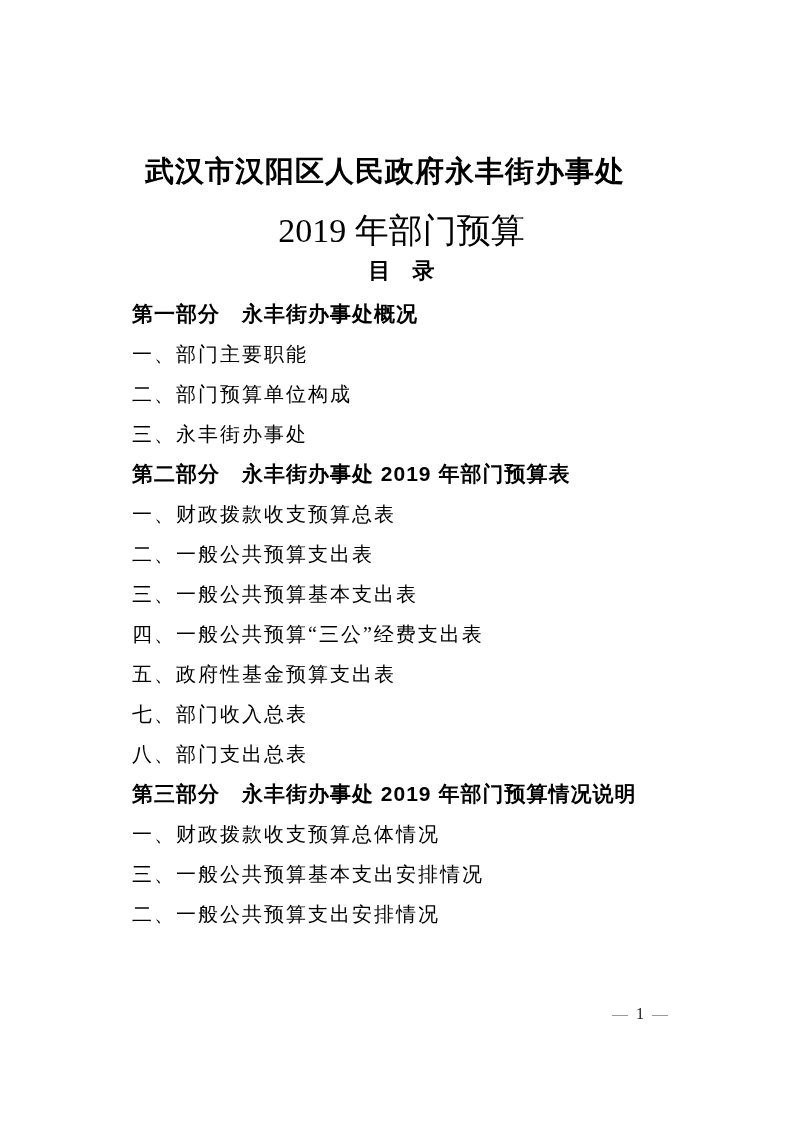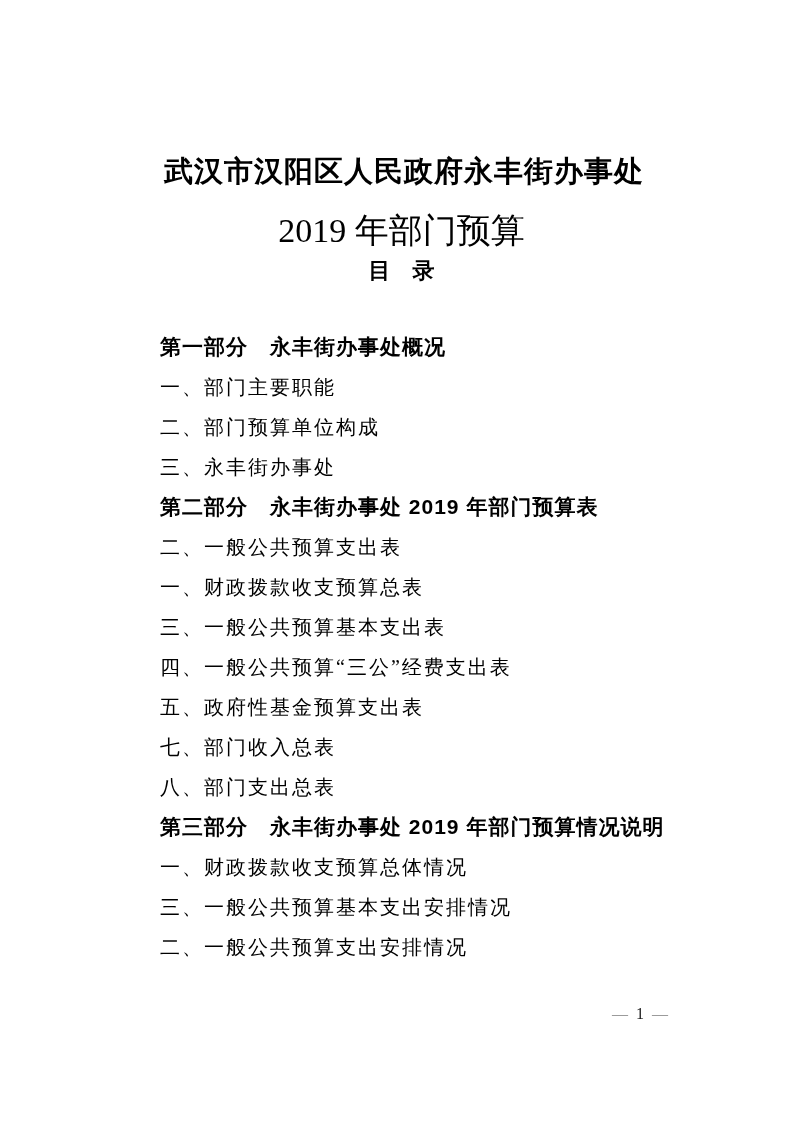--- a/index.html
+++ b/index.html
@@ -12,24 +12,24 @@
     width: 793px;
     height: 1122px;
     background: #ffffff;
     color: #000000;
     overflow: hidden;
     font-family: "Liberation Serif", "DejaVu Serif", serif;
   }
   .doc-title {
     position: absolute;
     top: 151px;
-    left: 131px;
+    left: 145px;
     width: 513px;
     line-height: 40px;
-    text-align: right;
+    text-align: left;
     font-size: 29px;
     font-weight: 600;
     letter-spacing: 1px;
     font-family: "Liberation Serif", "DejaVu Serif", serif;
     white-space: nowrap;
   }
   .doc-subtitle {
     position: absolute;
     top: 211px;
     left: 145px;
@@ -49,23 +49,22 @@
     line-height: 34px;
     text-align: center;
     font-size: 22px;
     font-weight: 700;
     font-family: "Liberation Sans", "DejaVu Sans", sans-serif;
     white-space: nowrap;
   }
   .toc-list {
     position: absolute;
     top: 294px;
-    left: 160px;
+    left: 132px;
     width: 560px;
-    margin-top: 33px;
   }
   .toc-entry {
     line-height: 40px;
     height: 40px;
     white-space: nowrap;
   }
   .toc-entry.section {
     font-size: 21px;
     font-weight: 700;
     letter-spacing: 1px;
@@ -107,22 +106,22 @@
   <div class="doc-subtitle">2019 年部门预算</div>
 
   <div class="toc-heading">目　录</div>
 
   <div class="toc-list">
       <div class="toc-entry section">第一部分　永丰街办事处概况</div>
       <div class="toc-entry item">一、部门主要职能</div>
       <div class="toc-entry item">二、部门预算单位构成</div>
       <div class="toc-entry item">三、永丰街办事处</div>
       <div class="toc-entry section">第二部分　永丰街办事处 2019 年部门预算表</div>
+      <div class="toc-entry item">一、财政拨款收支预算总表</div>
       <div class="toc-entry item">二、一般公共预算支出表</div>
-      <div class="toc-entry item">一、财政拨款收支预算总表</div>
       <div class="toc-entry item">三、一般公共预算基本支出表</div>
       <div class="toc-entry item">四、一般公共预算“三公”经费支出表</div>
       <div class="toc-entry item">五、政府性基金预算支出表</div>
       <div class="toc-entry item">七、部门收入总表</div>
       <div class="toc-entry item">八、部门支出总表</div>
       <div class="toc-entry section">第三部分　永丰街办事处 2019 年部门预算情况说明</div>
       <div class="toc-entry item">一、财政拨款收支预算总体情况</div>
       <div class="toc-entry item">三、一般公共预算基本支出安排情况</div>
       <div class="toc-entry item">二、一般公共预算支出安排情况</div>
     </div>

